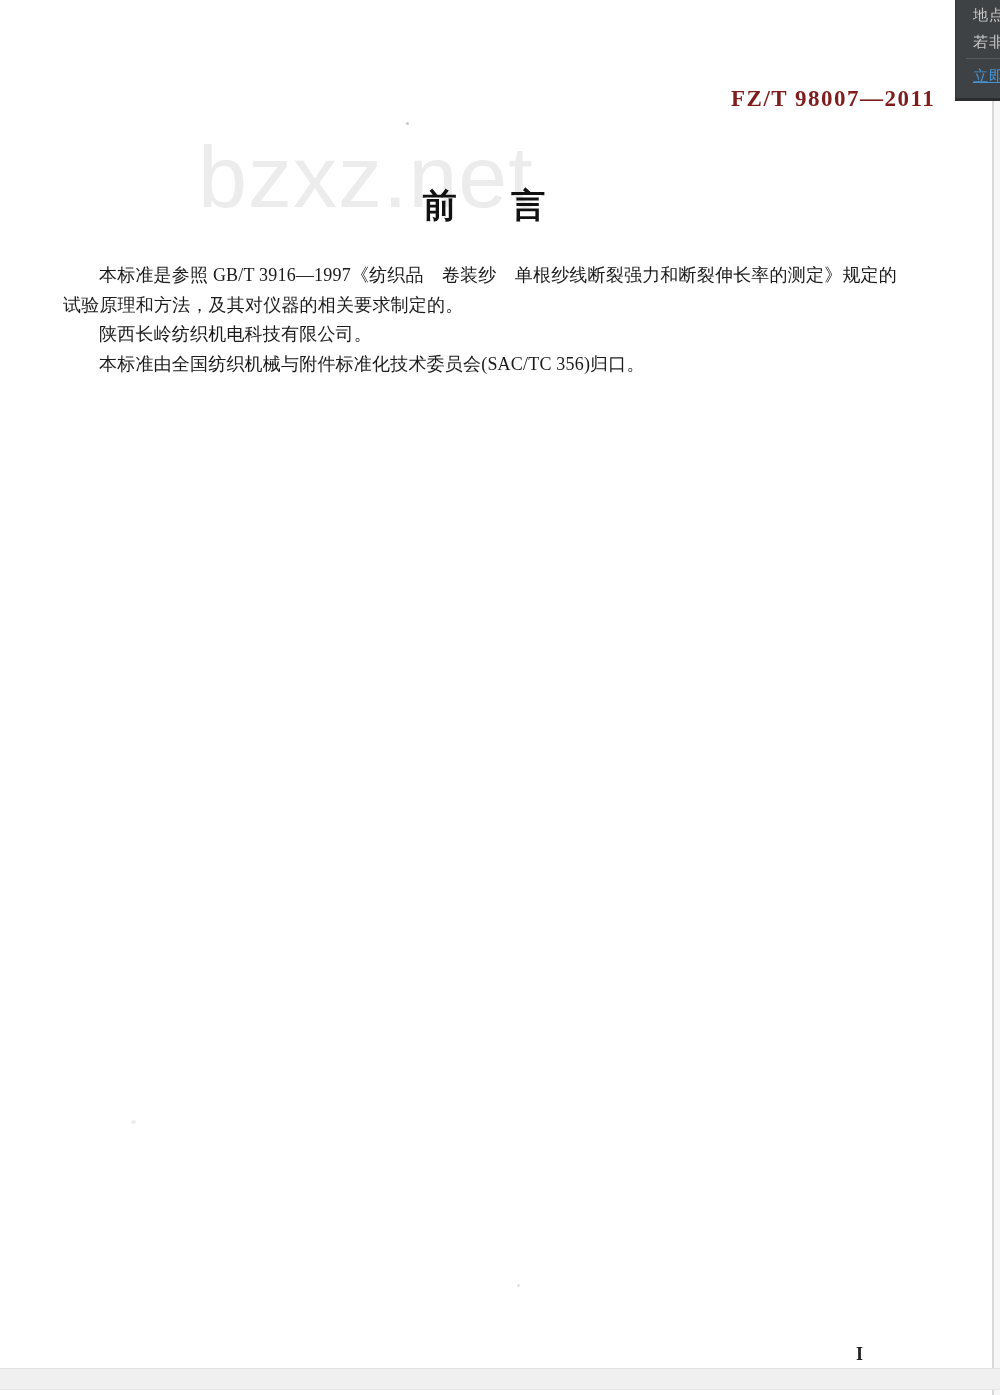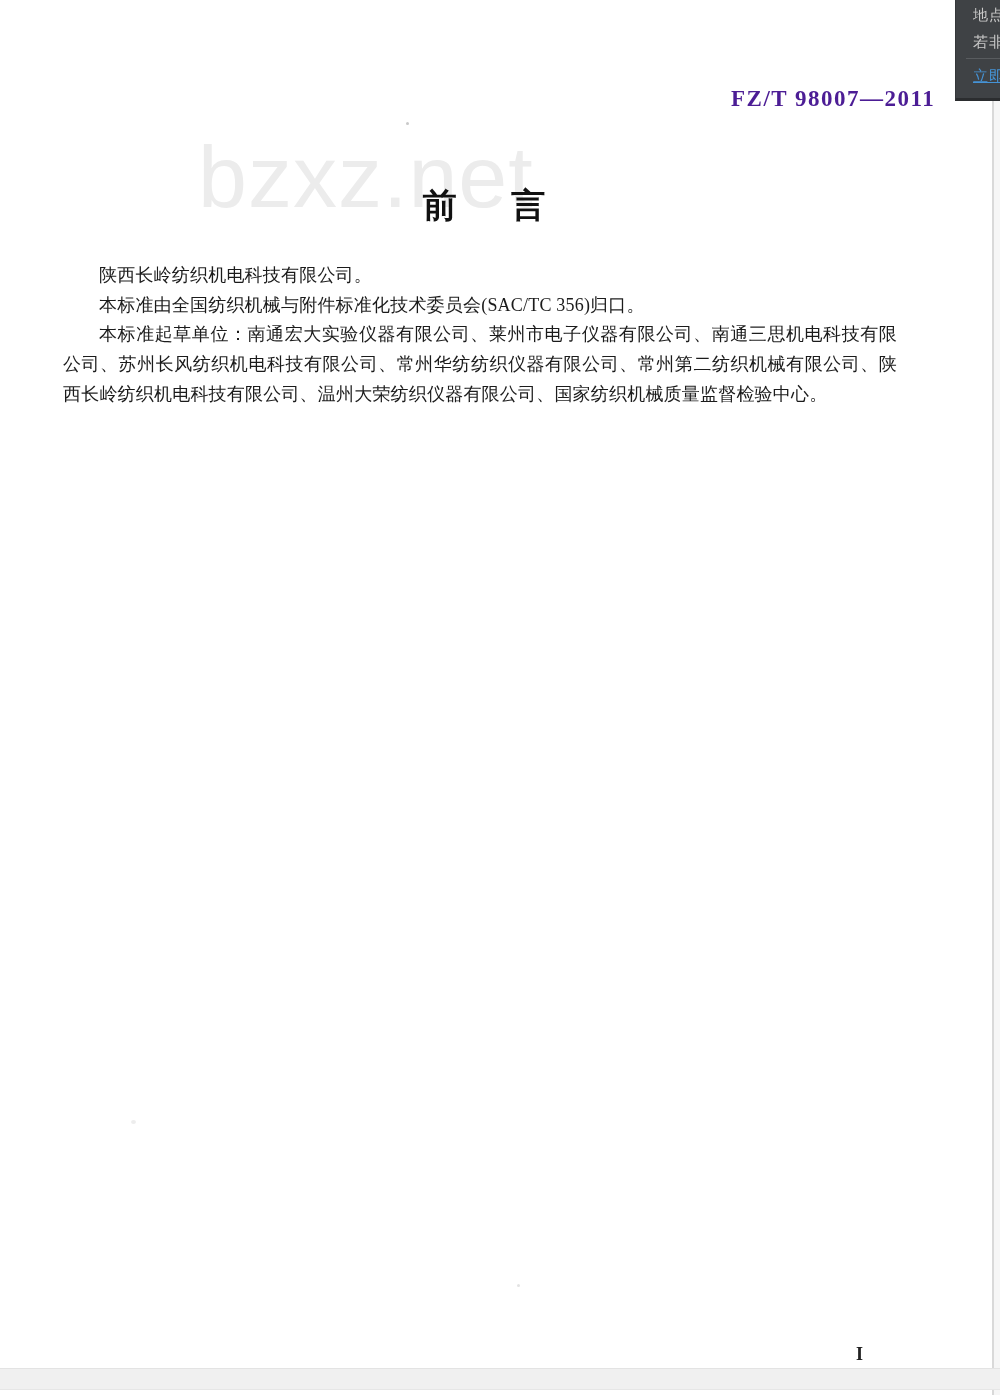--- a/index.html
+++ b/index.html
@@ -77,21 +77,21 @@
     white-space: nowrap;
     cursor: pointer;
   }
   
   .doc-code {
     position: absolute;
     top: 86px;
     left: 731px;
     font-size: 23px;
     font-weight: bold;
-    color: #4c1d95;
+    color: #7f1d1d;
     letter-spacing: 1.5px;
     white-space: nowrap;
   }
   
   .watermark {
     position: absolute;
     top: 126px;
     left: 198px;
     font-family: "Liberation Sans", "DejaVu Sans", sans-serif;
     font-size: 88px;
@@ -175,23 +175,23 @@
   <div class="page-edge-gutter"></div>
   <div class="page-edge-line"></div>
 
   <div class="watermark">bzxz.net</div>
 
   <div class="doc-code">FZ/T 98007—2011</div>
 
   <h1 class="page-title" style="margin:4px;">前 言</h1>
 
   <div class="body-text">
+    <p>本标准是参照 GB/T 3916—1997《纺织品　卷装纱　单根纱线断裂强力和断裂伸长率的测定》规定的试验原理和方法，及其对仪器的相关要求制定的。</p>
     <p>陕西长岭纺织机电科技有限公司。</p>
     <p>本标准由全国纺织机械与附件标准化技术委员会(SAC/TC 356)归口。</p>
-    <p>本标准起草单位：南通宏大实验仪器有限公司、莱州市电子仪器有限公司、南通三思机电科技有限公司、苏州长风纺织机电科技有限公司、常州华纺纺织仪器有限公司、常州第二纺织机械有限公司、陕西长岭纺织机电科技有限公司、温州大荣纺织仪器有限公司、国家纺织机械质量监督检验中心。</p>
   </div>
 
   <div class="page-number">I</div>
 
   <div class="page-separator"></div>
 
   <span class="speck s1"></span>
   <span class="speck s2"></span>
   <span class="speck s3"></span>
 

